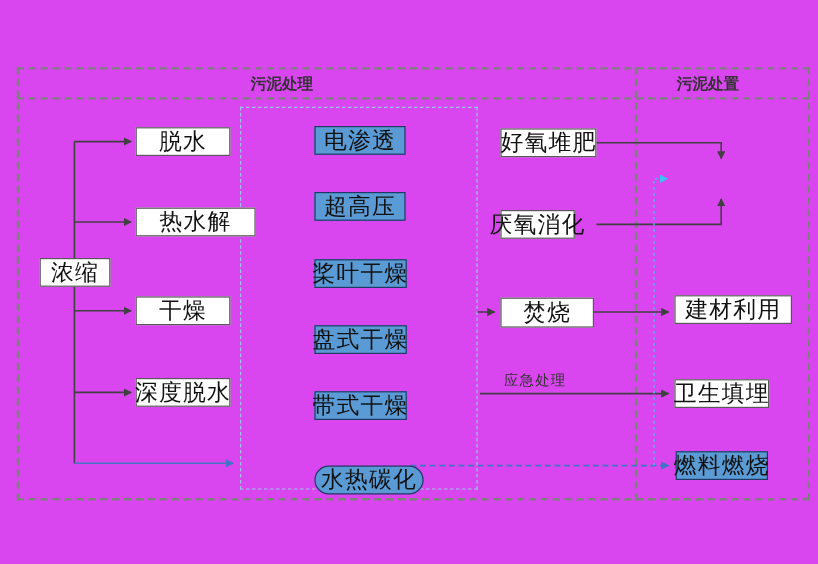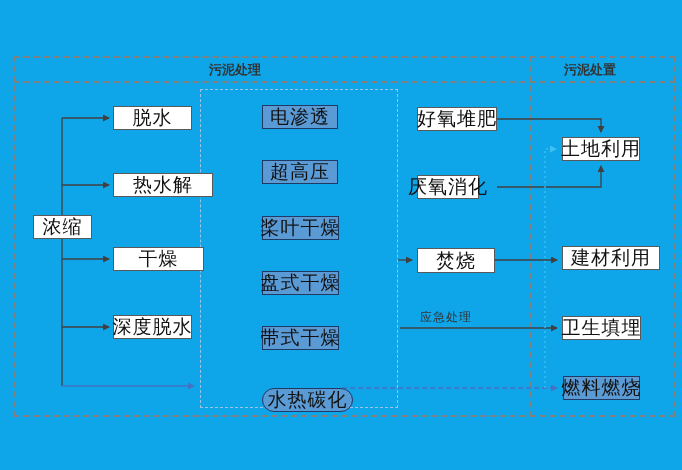--- a/index.html
+++ b/index.html
@@ -1,17 +1,17 @@
 <!DOCTYPE html>
 <html><head>
 <meta charset="utf-8">
 <style>
   html,body{margin:0;padding:0;background:#ffffff;}
   body{width:682px;height:470px;position:relative;font-family:"Liberation Sans",sans-serif;}
-  .stage{position:absolute;left:0;top:0;width:682px;height:470px;background:#0ea5e9;overflow:hidden;}
+  .stage{position:absolute;left:0;top:0;width:682px;height:470px;background:#d946ef;overflow:hidden;}
 
   
   .outer-frame{position:absolute;left:14px;top:56px;width:661px;height:361px;
     border:2px dashed #7f7f7f;box-sizing:border-box;}
   .header-sep{position:absolute;left:14px;top:81px;width:661px;height:0;
     border-top:2px dashed #7f7f7f;}
   .v-divider{position:absolute;left:529px;top:56px;width:0;height:361px;
     border-left:2px dashed #7f7f7f;}
   .inner-frame{position:absolute;left:200px;top:89px;width:198px;height:319px;
     border:1px dashed #9dc3e6;box-sizing:border-box;background:transparent;}
@@ -70,34 +70,33 @@
   <div class="header-sep"></div>
   <div class="v-divider"></div>
   <div class="inner-frame"></div>
 
   <div class="section-title" style="left:235px;">污泥处理</div>
   <div class="section-title" style="left:590px;">污泥处置</div>
 
   <div class="box white" style="left:33px;top:215px;width:59px;height:24px;">浓缩</div>
   <div class="box white" style="left:113px;top:106px;width:79px;height:24px;">脱水</div>
   <div class="box white" style="left:113px;top:173px;width:100px;height:24px;">热水解</div>
-  <div class="box white" style="left:113px;top:247px;width:91px;height:24px;">干燥</div>
+  <div class="box white" style="left:113px;top:247px;width:79px;height:24px;">干燥</div>
   <div class="box white" style="left:113px;top:315px;width:79px;height:24px;">深度脱水</div>
 
   <div class="box blue" style="left:262px;top:105px;width:76px;height:24px;">电渗透</div>
   <div class="box blue" style="left:262px;top:160px;width:76px;height:24px;">超高压</div>
   <div class="box blue" style="left:262px;top:216px;width:77px;height:24px;">桨叶干燥</div>
   <div class="box blue" style="left:262px;top:271px;width:77px;height:24px;">盘式干燥</div>
   <div class="box blue" style="left:262px;top:326px;width:77px;height:24px;">带式干燥</div>
   <div class="box blue" style="left:262px;top:388px;width:91px;height:24px;border-radius:12px;">水热碳化</div>
 
   <div class="box white" style="left:417px;top:107px;width:80px;height:24px;">好氧堆肥</div>
   <div class="box white" style="left:417px;top:175px;width:62px;height:24px;">厌氧消化</div>
   <div class="box white" style="left:417px;top:248px;width:78px;height:25px;">焚烧</div>
 
-  <div class="box white" style="left:562px;top:137px;width:78px;height:24px;">土地利用</div>
   <div class="box white" style="left:562px;top:246px;width:98px;height:24px;">建材利用</div>
   <div class="box white" style="left:562px;top:316px;width:79px;height:24px;">卫生填埋</div>
   <div class="box blue" style="left:563px;top:376px;width:77px;height:24px;">燃料燃烧</div>
 
   <div class="edge-label" style="left:420px;top:309px;">应急处理</div>
 
 </div>
 
 </body></html>

